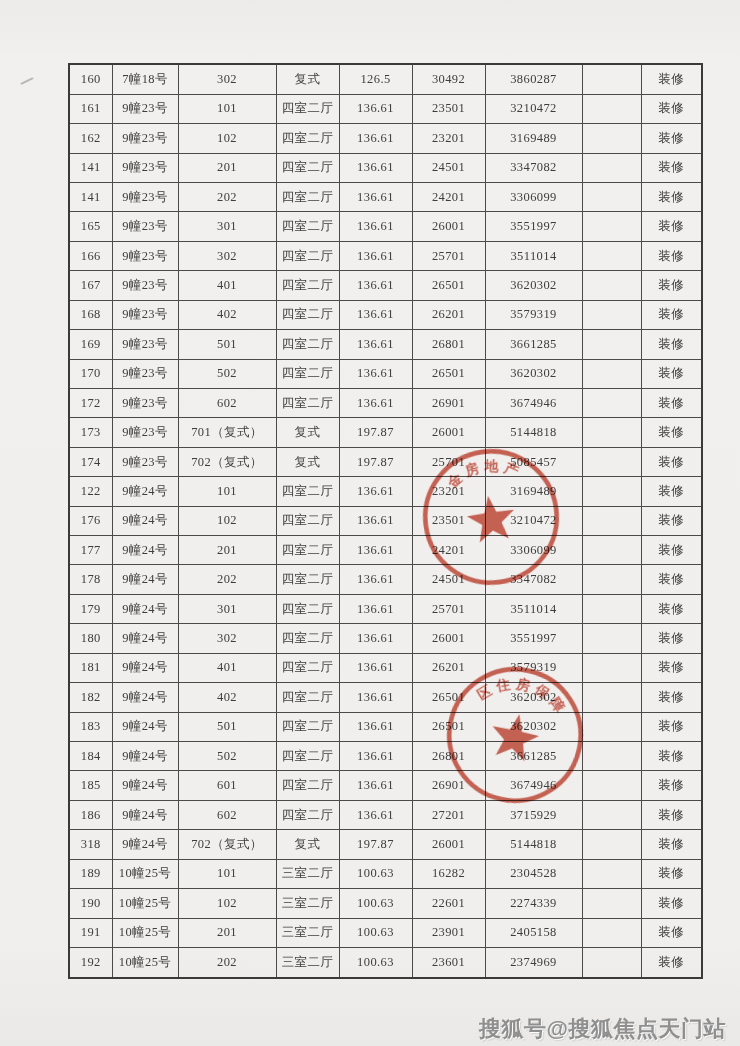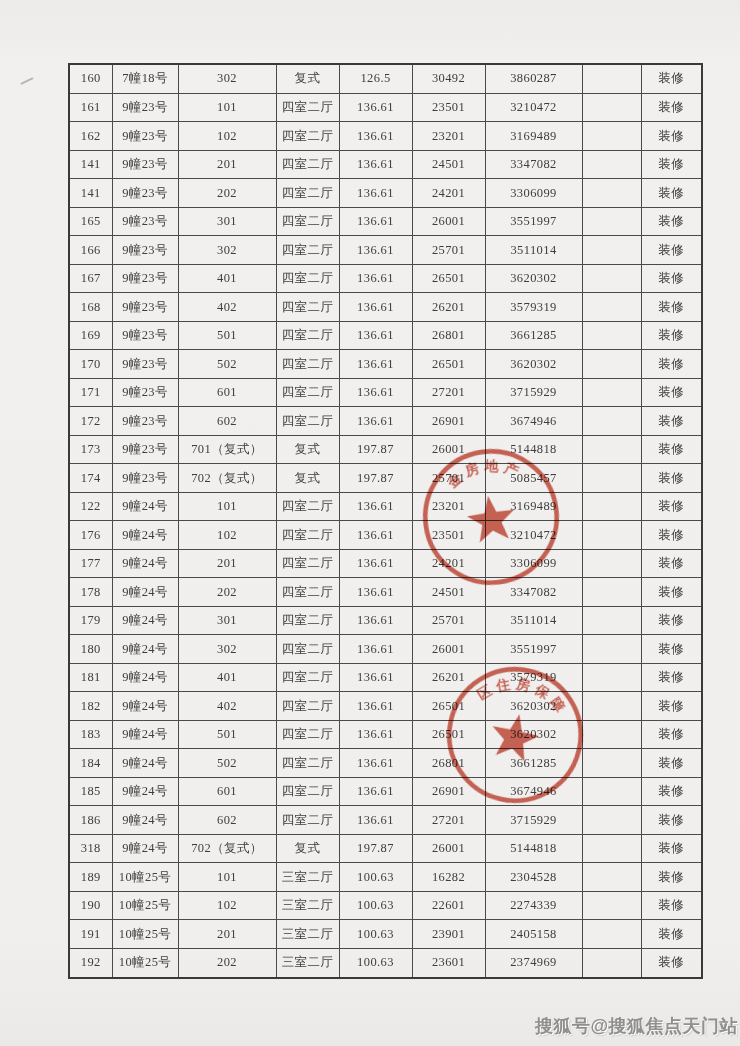--- a/index.html
+++ b/index.html
@@ -29,23 +29,23 @@
     pointer-events:none;
   }
   .stamp.s1{left:417px;top:443px;transform:rotate(-8deg);}
   .stamp.s2{left:441px;top:661px;transform:rotate(12deg);}
   .stamp text{
     font-family:"Liberation Serif","DejaVu Serif",serif;
     font-size:15px;font-weight:bold;letter-spacing:5px;
   }
   
   .watermark{
-    position:absolute;right:2px;top:1014px;
+    position:absolute;right:14px;top:1014px;
     font-family:"Liberation Sans","DejaVu Sans",sans-serif;
-    font-weight:700;font-size:18px;letter-spacing:.5px;
+    font-weight:700;font-size:22px;letter-spacing:.5px;
     color:#8f8f8f;
     text-shadow:1px 1px 0 #fdfdfd,2px 2px 1px rgba(0,0,0,.10);
   }
   
   .scan-artifact{
     position:absolute;left:20px;top:80px;width:14px;height:2px;
     background:#b9b6b2;transform:rotate(-25deg);border-radius:2px;
   }
 </style>
 </head>
@@ -181,31 +181,20 @@
         <td>9幢23号</td>
         <td>502</td>
         <td>四室二厅</td>
         <td>136.61</td>
         <td>26501</td>
         <td>3620302</td>
         <td></td>
         <td>装修</td>
       </tr>
       <tr>
-        <td>171</td>
-        <td>9幢23号</td>
-        <td>601</td>
-        <td>四室二厅</td>
-        <td>136.61</td>
-        <td>27201</td>
-        <td>3715929</td>
-        <td></td>
-        <td>装修</td>
-      </tr>
-      <tr>
         <td>172</td>
         <td>9幢23号</td>
         <td>602</td>
         <td>四室二厅</td>
         <td>136.61</td>
         <td>26901</td>
         <td>3674946</td>
         <td></td>
         <td>装修</td>
       </tr>

